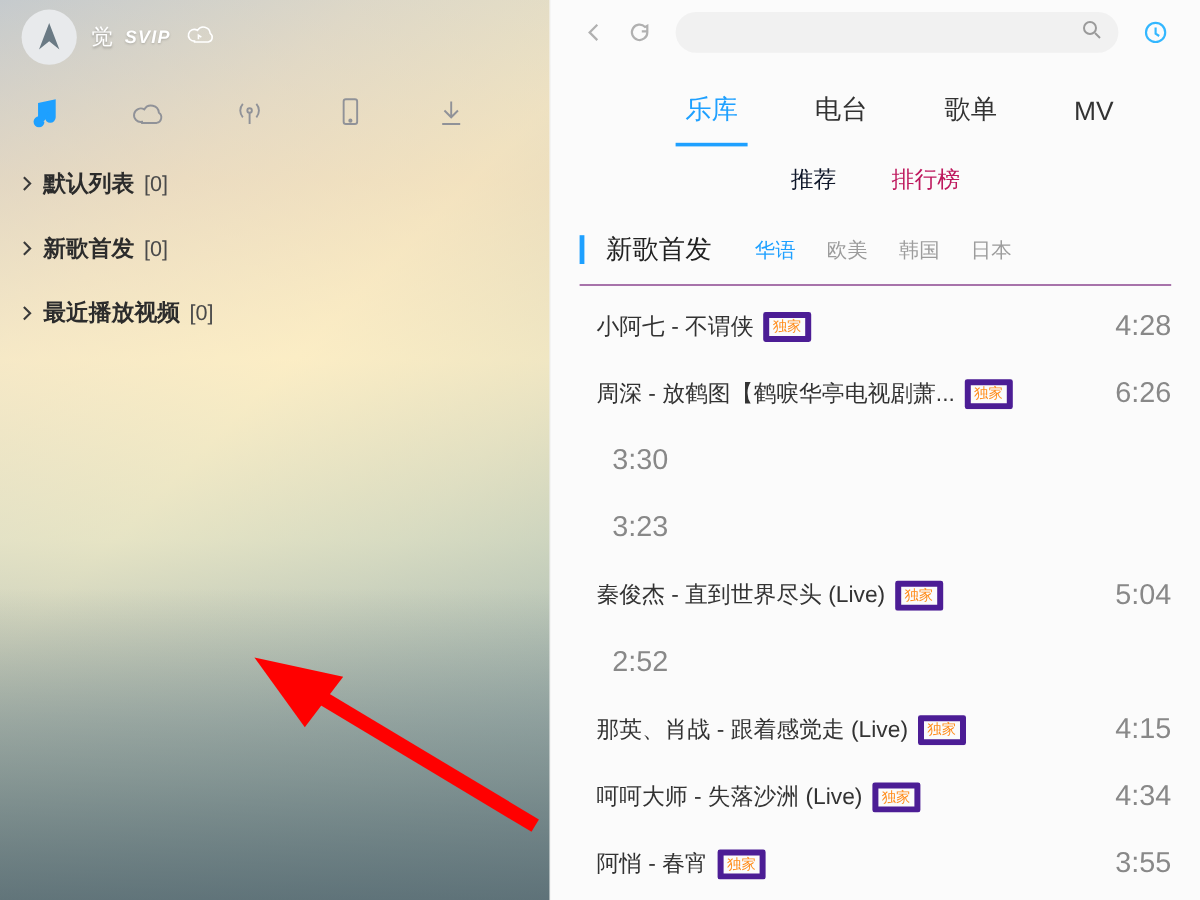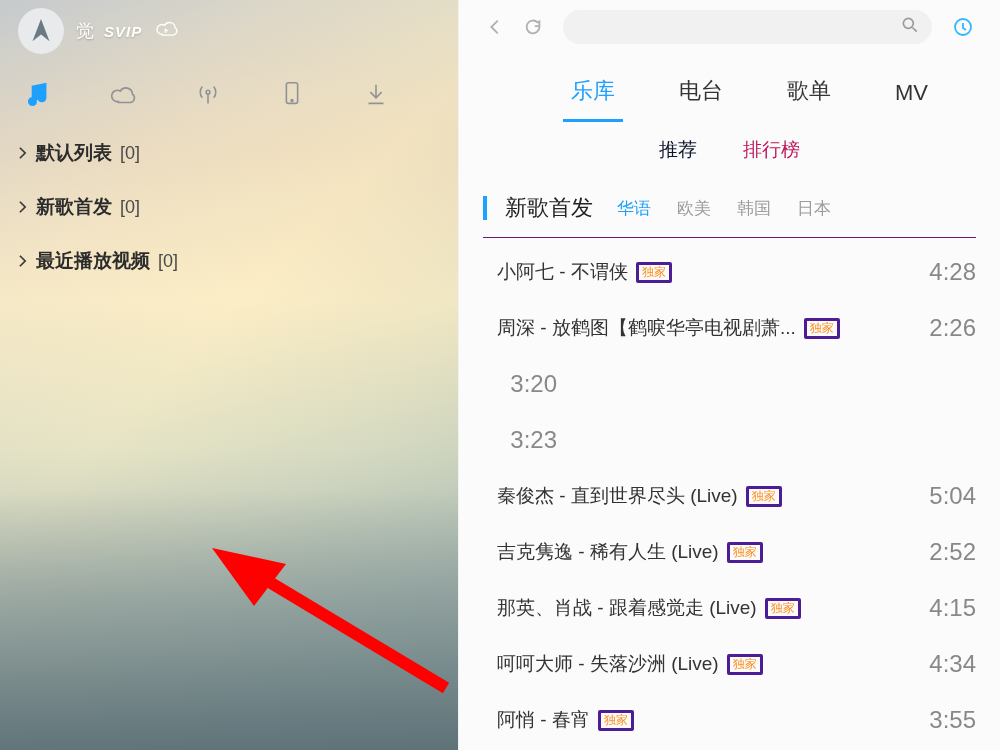--- a/index.html
+++ b/index.html
@@ -64,28 +64,28 @@
 .top-tabs .tab.active::after { content:""; position:absolute; left:-4px; right:-4px; bottom:0; height:3px; background:#1ea0ff; }
 
 .sub-tabs { display:flex; gap:46px; justify-content:center; padding:14px 0 20px 0; }
 .sub-tabs .stab { font-size:19px; color:#be185d; cursor:pointer; }
 .sub-tabs .stab.active { color:#0f172a; }
 
 .section { padding:0 24px; }
 .section-head { display:flex; align-items:center; gap:18px; border-bottom:1px solid #701a75; padding:10px 0 14px 0; }
 .sec-bar { width:4px; height:24px; background:#1ea0ff; }
 .sec-title { font-size:22px; color:#222; font-weight:500; }
-.sec-filters { display:flex; gap:26px; margin-left:6px; }
+.sec-filters { display:flex; gap:26px; margin-left:18px; }
 .sec-filters .sf { font-size:17px; color:#9c9c9c; cursor:pointer; }
 .sec-filters .sf.active { color:#1ea0ff; }
 
 .song-list { padding:6px 0 0 0; }
 .song-row { display:flex; align-items:center; padding:14px 0 14px 14px; font-size:19px; color:#333; }
 .song-title { flex:1; white-space:nowrap; overflow:hidden; text-overflow:ellipsis; }
-.song-badge { display:inline-block; border:3px solid #4c1d95; color:#ff8c1a; font-size:12px; padding:0 3px; border-radius:2px; margin-left:8px; line-height:15px; vertical-align:2px; }
+.song-badge { display:inline-block; border:5px solid #4c1d95; color:#ff8c1a; font-size:12px; padding:0 3px; border-radius:2px; margin-left:8px; line-height:15px; vertical-align:2px; }
 .song-dur { width:60px; text-align:right; color:#888; font-size:24px; }
 
 .pager-row { display:flex; align-items:center; padding:16px 6px 8px 14px; color:#888; font-size:17px; }
 .pager-row .spacer { flex:1; }
 .play-all { display:flex; align-items:center; gap:8px; border:1px solid #eee; border-radius:4px; padding:6px 16px; color:#555; cursor:pointer; background:#fff; }
 </style>
 </head>
 <body>
 
 <div class="sidebar">
@@ -222,34 +222,33 @@
       </div>
     </div>
 
     <div class="song-list" id="song-list">
         <div class="song-row">
           <span class="song-title">小阿七 - 不谓侠<span class="song-badge">独家</span></span>
           <span class="song-dur">4:28</span>
         </div>
         <div class="song-row">
           <span class="song-title">周深 - 放鹤图【鹤唳华亭电视剧萧...<span class="song-badge">独家</span></span>
-          <span class="song-dur">2:26</span>
-        </div>
-        <div class="song-row">
-          <span class="song-dur">3:20</span>
+          <span class="song-dur">6:26</span>
+        </div>
+        <div class="song-row">
+          <span class="song-dur">3:30</span>
         </div>
         <div class="song-row">
           <span class="song-dur">3:23</span>
         </div>
         <div class="song-row">
           <span class="song-title">秦俊杰 - 直到世界尽头 (Live)<span class="song-badge">独家</span></span>
           <span class="song-dur">5:04</span>
         </div>
         <div class="song-row">
-          <span class="song-title">吉克隽逸 - 稀有人生 (Live)<span class="song-badge">独家</span></span>
           <span class="song-dur">2:52</span>
         </div>
         <div class="song-row">
           <span class="song-title">那英、肖战 - 跟着感觉走 (Live)<span class="song-badge">独家</span></span>
           <span class="song-dur">4:15</span>
         </div>
         <div class="song-row">
           <span class="song-title">呵呵大师 - 失落沙洲 (Live)<span class="song-badge">独家</span></span>
           <span class="song-dur">4:34</span>
         </div>

